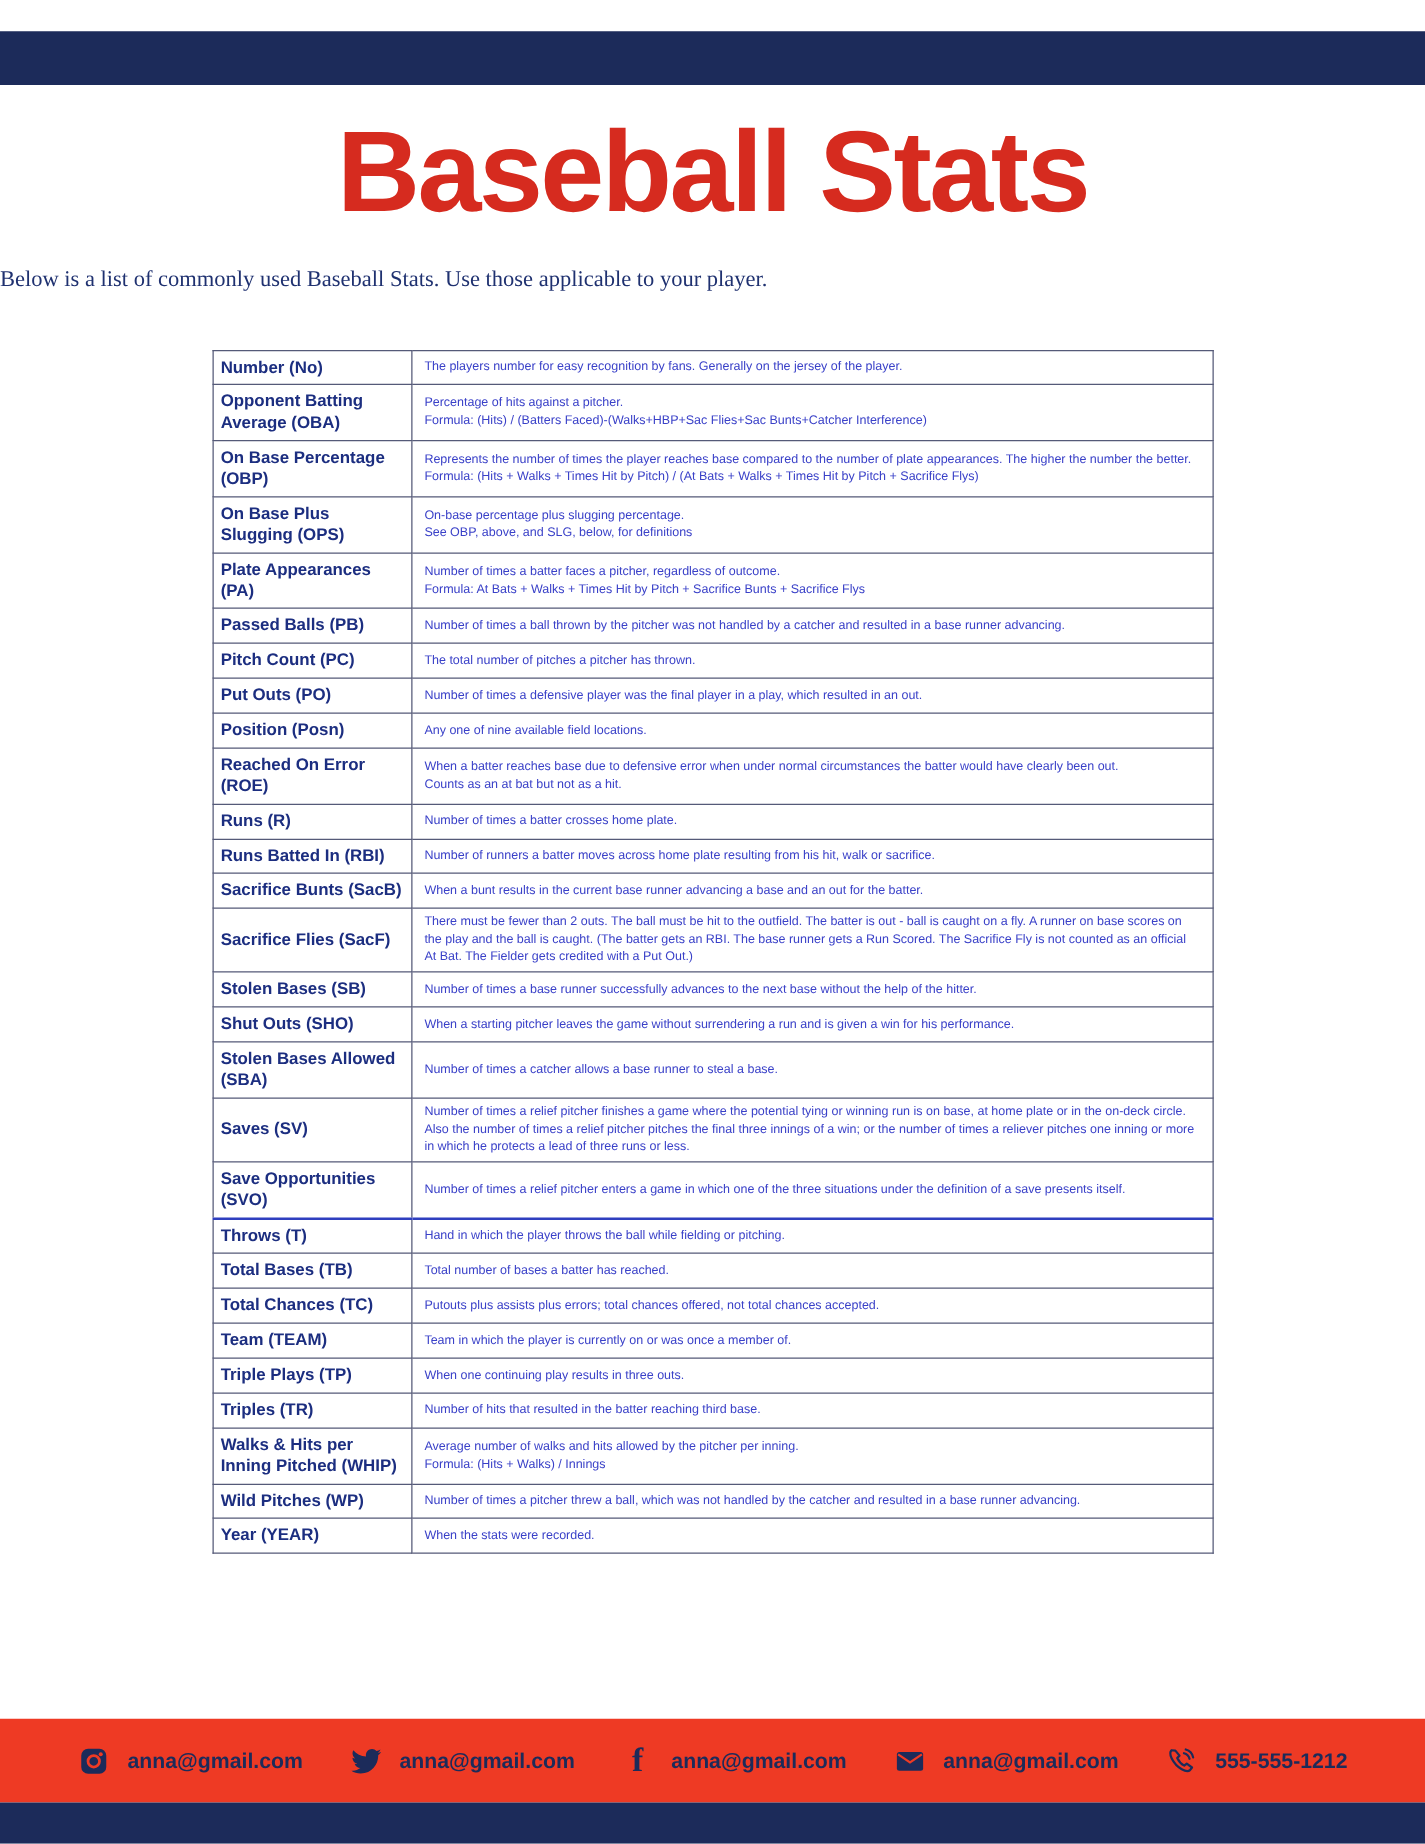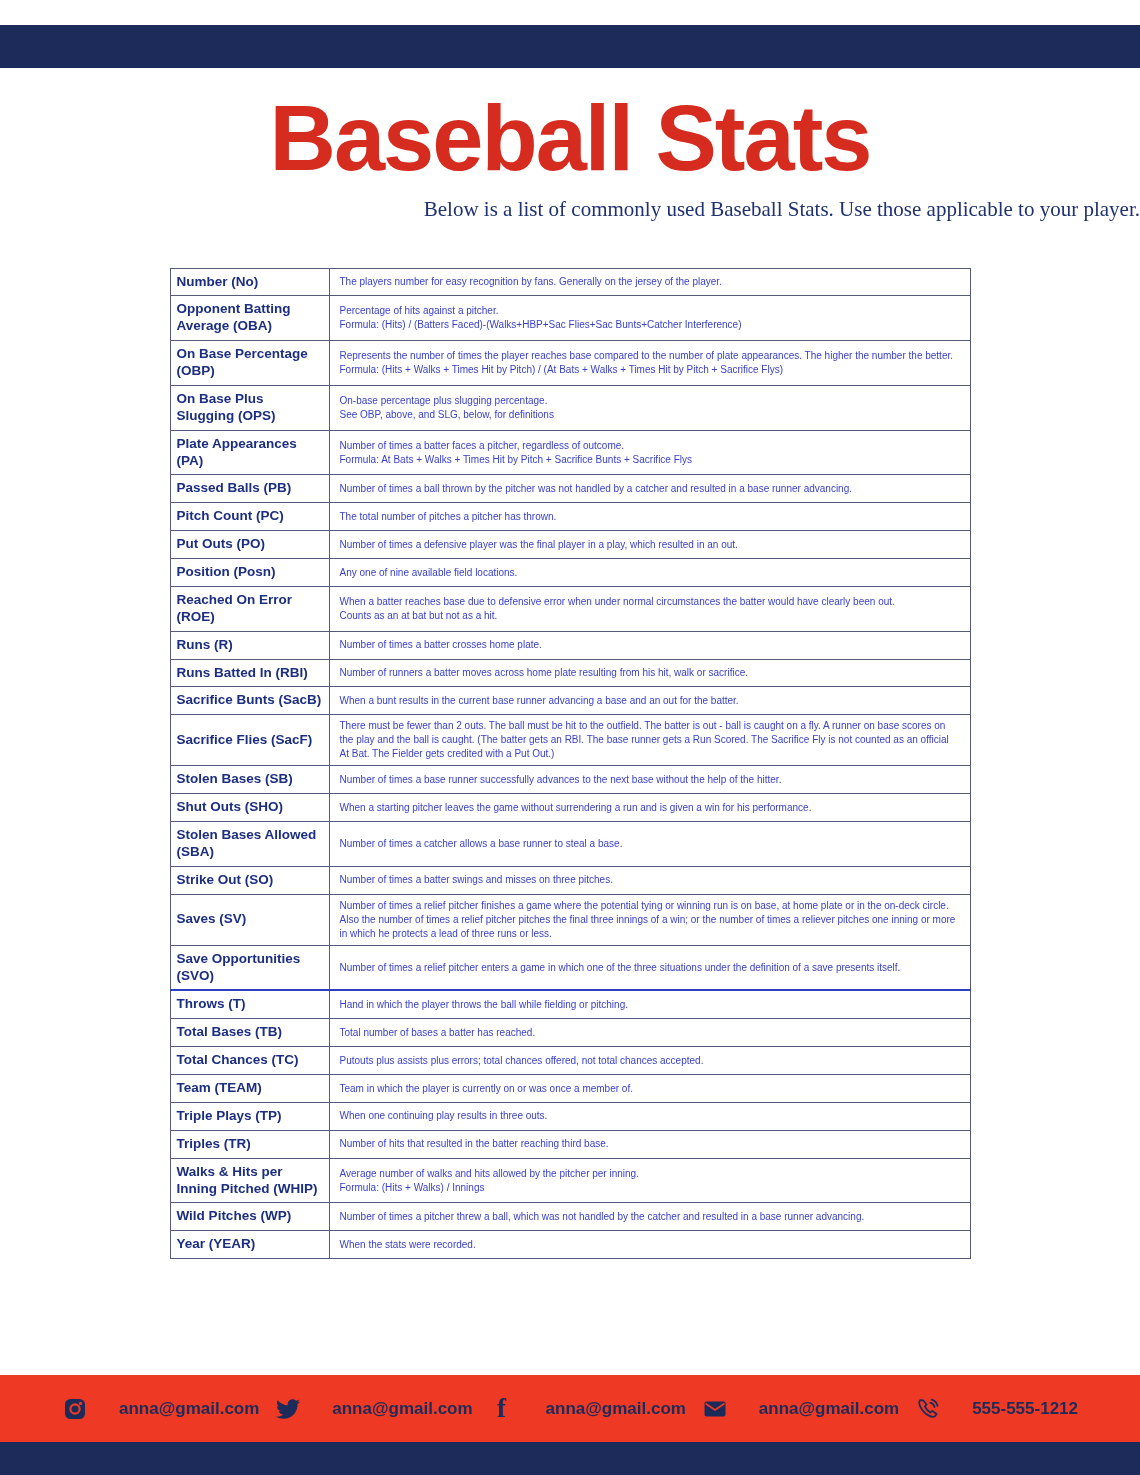--- a/index.html
+++ b/index.html
@@ -8,22 +8,22 @@
     font-family:"Liberation Sans",sans-serif;overflow:hidden;
   }
   .top-spacer{height:25px;background:#ffffff;}
   .top-bar{height:43px;background:#1c2b5a;}
   .page-title{
     margin:22px 0 0 0;text-align:center;color:#d62b1f;
     font-size:92px;font-weight:bold;letter-spacing:-2px;line-height:1.05;
     font-family:"Liberation Sans",sans-serif;
   }
   .page-subtitle{
-    margin:10px 0 0 0;text-align:right;color:#1f3170;
-    font-size:21px;font-family:"Liberation Serif",serif;
+    margin:26px 0 0 0;text-align:left;color:#1f3170;
+    font-size:18px;font-family:"Liberation Serif",serif;
   }
   table.stats{
     width:801px;margin:46px auto 0 auto;border-collapse:collapse;
     border:1px solid #555a78;
   }
   table.stats td{
     border:1px solid #555a78;vertical-align:middle;
   }
   td.term{
     width:148px;color:#1c2e80;font-weight:bold;font-size:13.5px;
@@ -33,21 +33,21 @@
     color:#3a41c8;font-size:10px;line-height:1.4;padding:4px 10px;
     white-space:pre-line;
   }
   tr.underlined td{border-bottom:2px solid #2f3fbf;}
   .footer{position:absolute;bottom:0;left:0;right:0;}
   .footer-red{
     height:67px;background:#ee3a24;display:flex;align-items:center;
     padding:0 62px;justify-content:space-between;
   }
   .footer-navy{height:33px;background:#1c2b5a;}
-  .footer-item{display:flex;align-items:center;gap:31px;text-decoration:none;}
+  .footer-item{display:flex;align-items:center;gap:14px;text-decoration:none;}
   .footer-label{color:#1c2b5a;font-weight:bold;font-size:17px;}
   .icon{display:inline-flex;width:26px;height:26px;align-items:center;justify-content:center;}
   .icon svg{width:24px;height:24px;}
   .fb-f{
     font-family:"Liberation Serif",serif;font-weight:bold;color:#1c2b5a;
     font-size:27px;line-height:1;
   }
 </style>
 </head>
 <body>
@@ -144,24 +144,20 @@
     <td class="term">Shut Outs (SHO)</td>
     <td class="desc">When a starting pitcher leaves the game without surrendering a run and is given a win for his performance.</td>
   </tr>
 
   <tr>
     <td class="term">Stolen Bases Allowed (SBA)</td>
     <td class="desc">Number of times a catcher allows a base runner to steal a base.</td>
   </tr>
 
 
-  <tr>
-    <td class="term">Strike Out (SO)</td>
-    <td class="desc">Number of times a batter swings and misses on three pitches.</td>
-  </tr>
 
   <tr>
     <td class="term">Saves (SV)</td>
     <td class="desc">Number of times a relief pitcher finishes a game where the potential tying or winning run is on base, at home plate or in the on-deck circle. Also the number of times a relief pitcher pitches the final three innings of a win; or the number of times a reliever pitches one inning or more in which he protects a lead of three runs or less.</td>
   </tr>
 
   <tr class="underlined">
     <td class="term">Save Opportunities (SVO)</td>
     <td class="desc">Number of times a relief pitcher enters a game in which one of the three situations under the definition of a save presents itself.</td>
   </tr>

